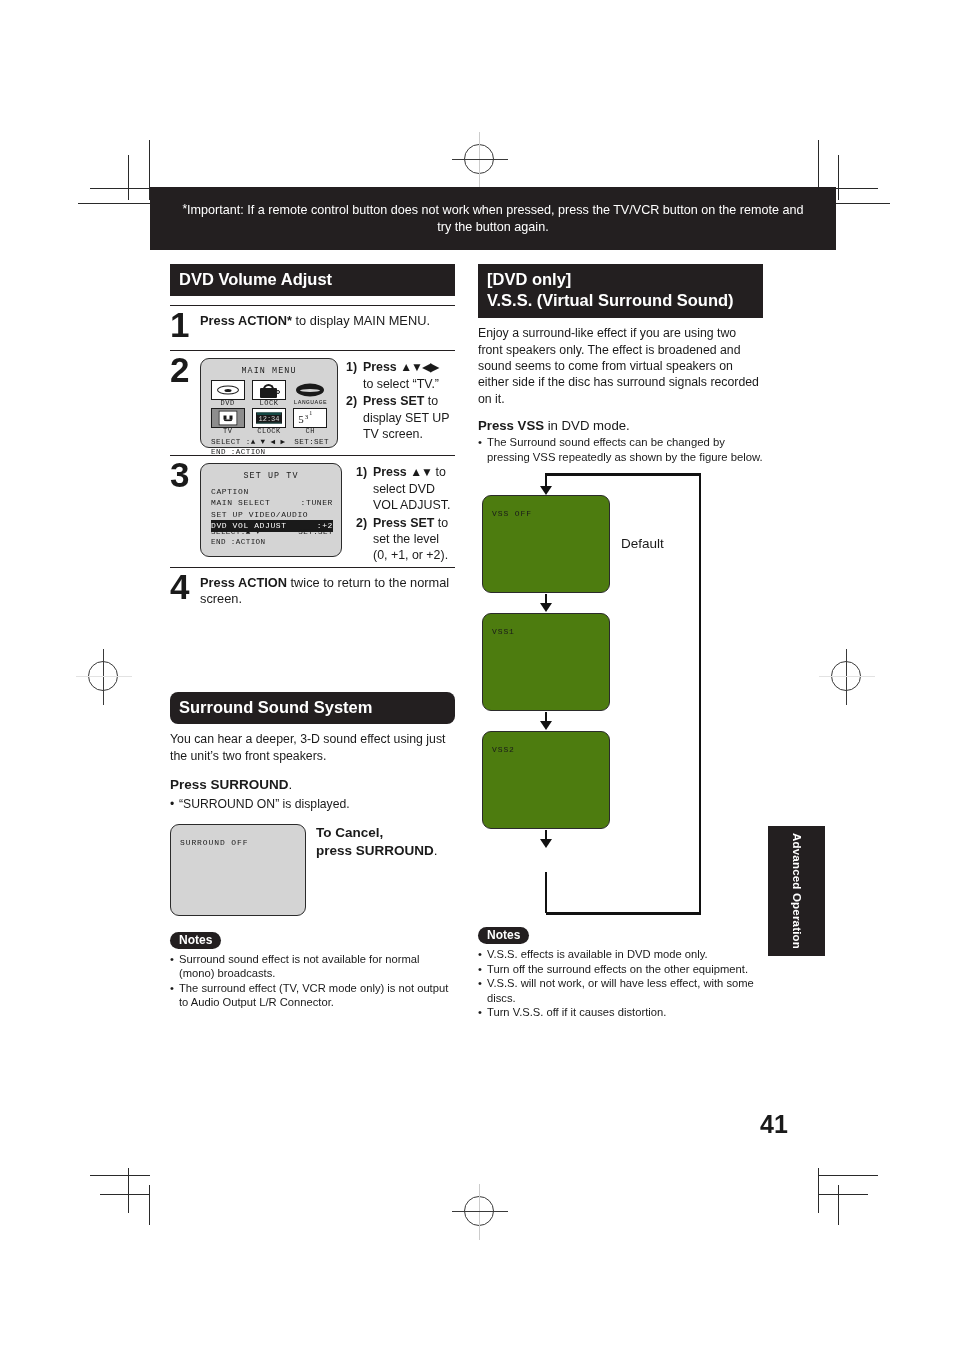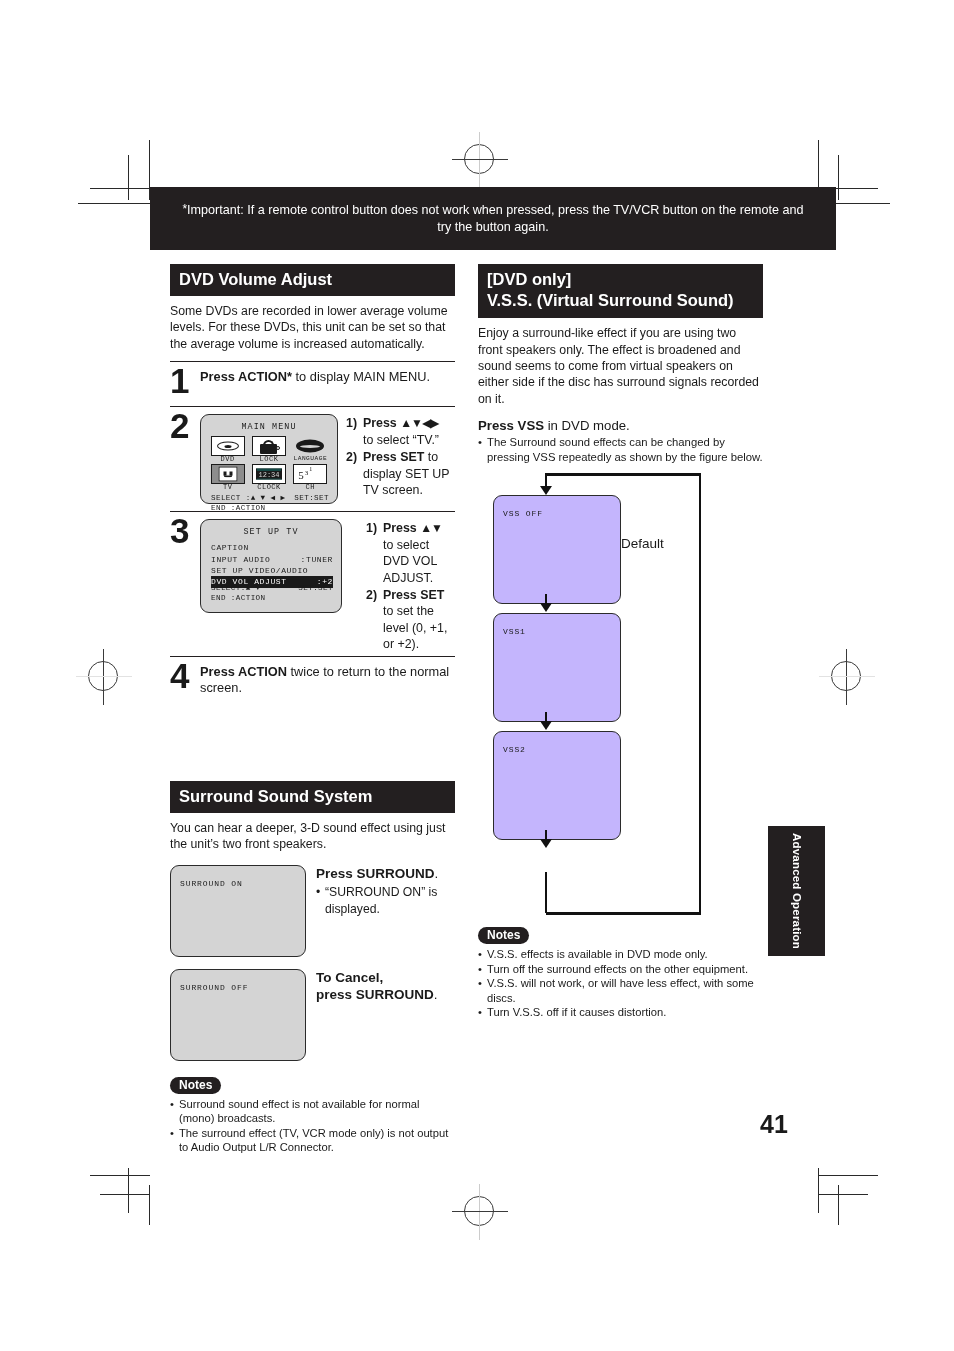--- a/index.html
+++ b/index.html
@@ -183,22 +183,22 @@
     font-size: 12px; font-weight: bold; padding: 1px 9px 2px 9px;
     border-radius: 9px;
   }
   .notes-list { font-size: 11.2px; line-height: 1.29; margin-top: 3px; }
   .note { display: flex; }
   .note .bullet { width: 9px; flex: 0 0 9px; }
 
   
   .flow { position: relative; width: 285px; height: 450px; margin-top: 9px; }
   .flow-screen {
-    position: absolute; width: 128px; height: 109px;
-    background: #c4b5fd; border: 1.4px solid #2b2b2b; border-radius: 9px; margin-left: 11px;
+    position: absolute; width: 128px; height: 98px;
+    background: #4d7c0f; border: 1.4px solid #2b2b2b; border-radius: 9px;
   }
   .arrow-v { position: absolute; width: 2.4px; background: #111; }
   .arrow-head {
     position: absolute; width: 0; height: 0;
     border-left: 6px solid transparent; border-right: 6px solid transparent;
     border-top: 9px solid #111;
   }
   .line-h { position: absolute; height: 2.4px; background: #111; }
   .default-label { position: absolute; font-size: 13.5px; }
 
@@ -249,21 +249,20 @@
   <div class="reg fadeh" style="left:831px; top:661px;"></div>
 
   <div class="banner">
     <div class="banner-text"><span class="star">*</span><span>Important: If a remote control button does not work when pressed, press the TV/VCR button on the remote and try the button again.</span></div>
   </div>
 
   <div class="col-left">
 
     <div class="sec-head">DVD Volume Adjust</div>
 
-    <div class="body-text">Some DVDs are recorded in lower average volume levels. For these DVDs, this unit can be set so that the average volume is increased automatically.</div>
 
     <div class="rule" style="margin-top:9px;"></div>
     <div class="step" style="min-height:44px;">
       <div class="num">1</div>
       <div class="step-body">
         <div class="step-text"><b>Press ACTION*</b><span> to display MAIN MENU.</span></div>
       </div>
     </div>
 
     <div class="rule"></div>
@@ -357,31 +356,31 @@
             <span><b>Press SET</b>
               <span>to display SET UP TV screen.</span></span>
           </div>
         </div>
       </div>
     </div>
 
     <div class="rule" style="margin-top:4px;"></div>
     <div class="step" style="min-height:108px;">
       <div class="num">3</div>
-      <div class="step-body" style="display:flex; gap:24px;">
+      <div class="step-body" style="display:flex; gap:14px;">
 
         <div class="osd" style="width:142px; height:94px; flex:0 0 142px;">
           <div class="osd-title">SET UP TV</div>
           <div class="su-list">
             <div class="su-row">
               <span>CAPTION</span>
               <span></span>
             </div>
             <div class="su-row">
-              <span>INPUT AUDIO</span>
+              <span>MAIN SELECT</span>
               <span>:TUNER</span>
             </div>
             <div class="su-row">
               <span>SET UP VIDEO/AUDIO</span>
               <span></span>
             </div>
             <div class="su-row hl">
               <span>DVD VOL ADJUST</span>
               <span>:+2</span>
             </div>
@@ -414,27 +413,24 @@
     </div>
 
     <div class="rule" style="margin-top:2px;"></div>
     <div class="step" style="min-height:40px;">
       <div class="num">4</div>
       <div class="step-body">
         <div class="step-text"><b>Press ACTION</b><span> twice to return to the normal screen.</span></div>
       </div>
     </div>
 
-    <div class="sec-head" style="margin-top:84px;">Surround Sound System</div>
+    <div class="sec-head" style="margin-top:84px;border-radius:8px;">Surround Sound System</div>
     <div class="body-text">You can hear a deeper, 3-D sound effect using just the unit’s two front speakers.</div>
 
     <div style="display:flex; gap:10px; margin-top:12px;">
-      <div class="osd plain-osd" style="width:136px; height:92px; flex:0 0 136px;">
-        <div class="lab">SURROUND ON</div>
-      </div>
       <div class="ins" style="flex:1 1 auto;">
         <div style="font-size:13.5px;"><b>Press SURROUND</b><span>.</span></div>
         <div class="note" style="margin-top:2px; font-size:12.2px;">
           <span class="bullet">•</span>
           <span>“SURROUND ON” is displayed.</span>
         </div>
       </div>
     </div>
 
     <div style="display:flex; gap:10px; margin-top:12px;">

